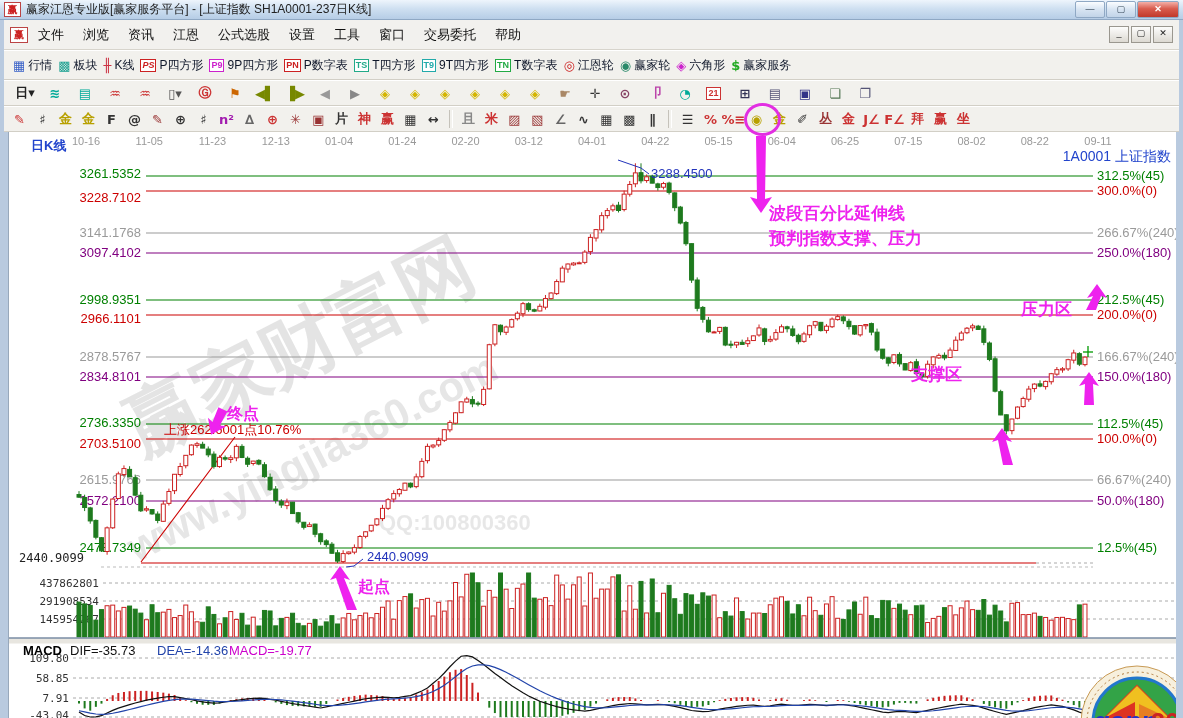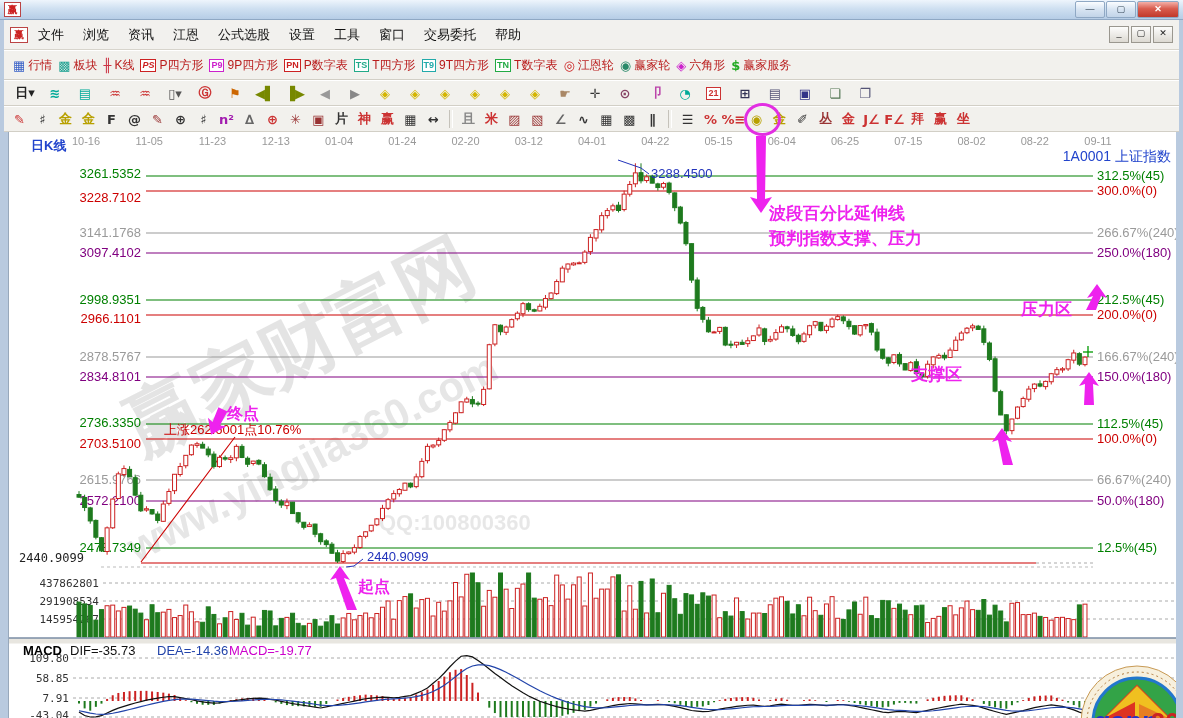--- a/index.html
+++ b/index.html
@@ -28,21 +28,21 @@
   
   .toolbar{position:absolute;left:4px;right:4px;display:flex;align-items:center;background:#f2f1ed;
     border-top:1px solid #fff;border-bottom:1px solid #d2cfc6;box-sizing:border-box;padding-left:6px;}
   #toolbar1{top:50px;height:30px;}
   #toolbar2{top:80px;height:26px;}
   #toolbar3{top:106px;height:26px;padding-left:4px;}
   .tb-item{display:flex;align-items:center;margin:0 3px;white-space:nowrap;}
   .tb-item .glyph{font-weight:bold;font-size:13px;margin-right:3px;font-family:"DejaVu Sans",sans-serif;}
   .tb-item .boxico{display:inline-block;border:1px solid;font-size:9px;font-weight:bold;padding:0 1px;
     line-height:11px;background:#fff;margin-right:3px;font-style:normal;}
-  .tb-item .tlabel{font-size:12px;color:#b91c1c;}
+  .tb-item .tlabel{font-size:12px;color:#0f172a;}
   .t2 .glyph,.t3 .glyph{margin-right:0;font-size:13px;}
   .t2{width:24px;justify-content:center;}
   .t3{width:23px;justify-content:center;margin:0;}
   .tsep{width:2px;height:18px;border-left:1px solid #c5c2ba;border-right:1px solid #fff;margin:0 4px;}
   
   #hl-ring{position:absolute;left:744px;top:103px;width:31px;height:27px;border:3px solid #e22ee2;
     border-radius:50%;z-index:30;pointer-events:none;}
   
   #chart-frame{position:absolute;left:8px;top:132px;width:1167px;height:586px;background:#fff;
     border-left:1px solid #98a8bb;box-sizing:border-box;}
@@ -50,20 +50,21 @@
   .macd-head{position:absolute;font-size:13px;font-weight:bold;z-index:6;}
   svg text{font-family:"Liberation Sans",sans-serif;}
   .mono{font-family:"DejaVu Sans Mono",monospace;}
 </style>
 </head>
 <body>
 
 <div id="window">
   <div class="titlebar">
     <span class="app-ico">赢</span>
+    <span class="title">赢家江恩专业版[赢家服务平台] - [上证指数  SH1A0001-237日K线]</span>
     <div class="win-btns">
       <span class="wbtn">—</span>
       <span class="wbtn">▢</span>
       <span class="wbtn close">✕</span>
     </div>
   </div>
 
   <div class="menubar">
     <span class="menu-ico">赢</span>
     <span class="menu-item">文件</span>

